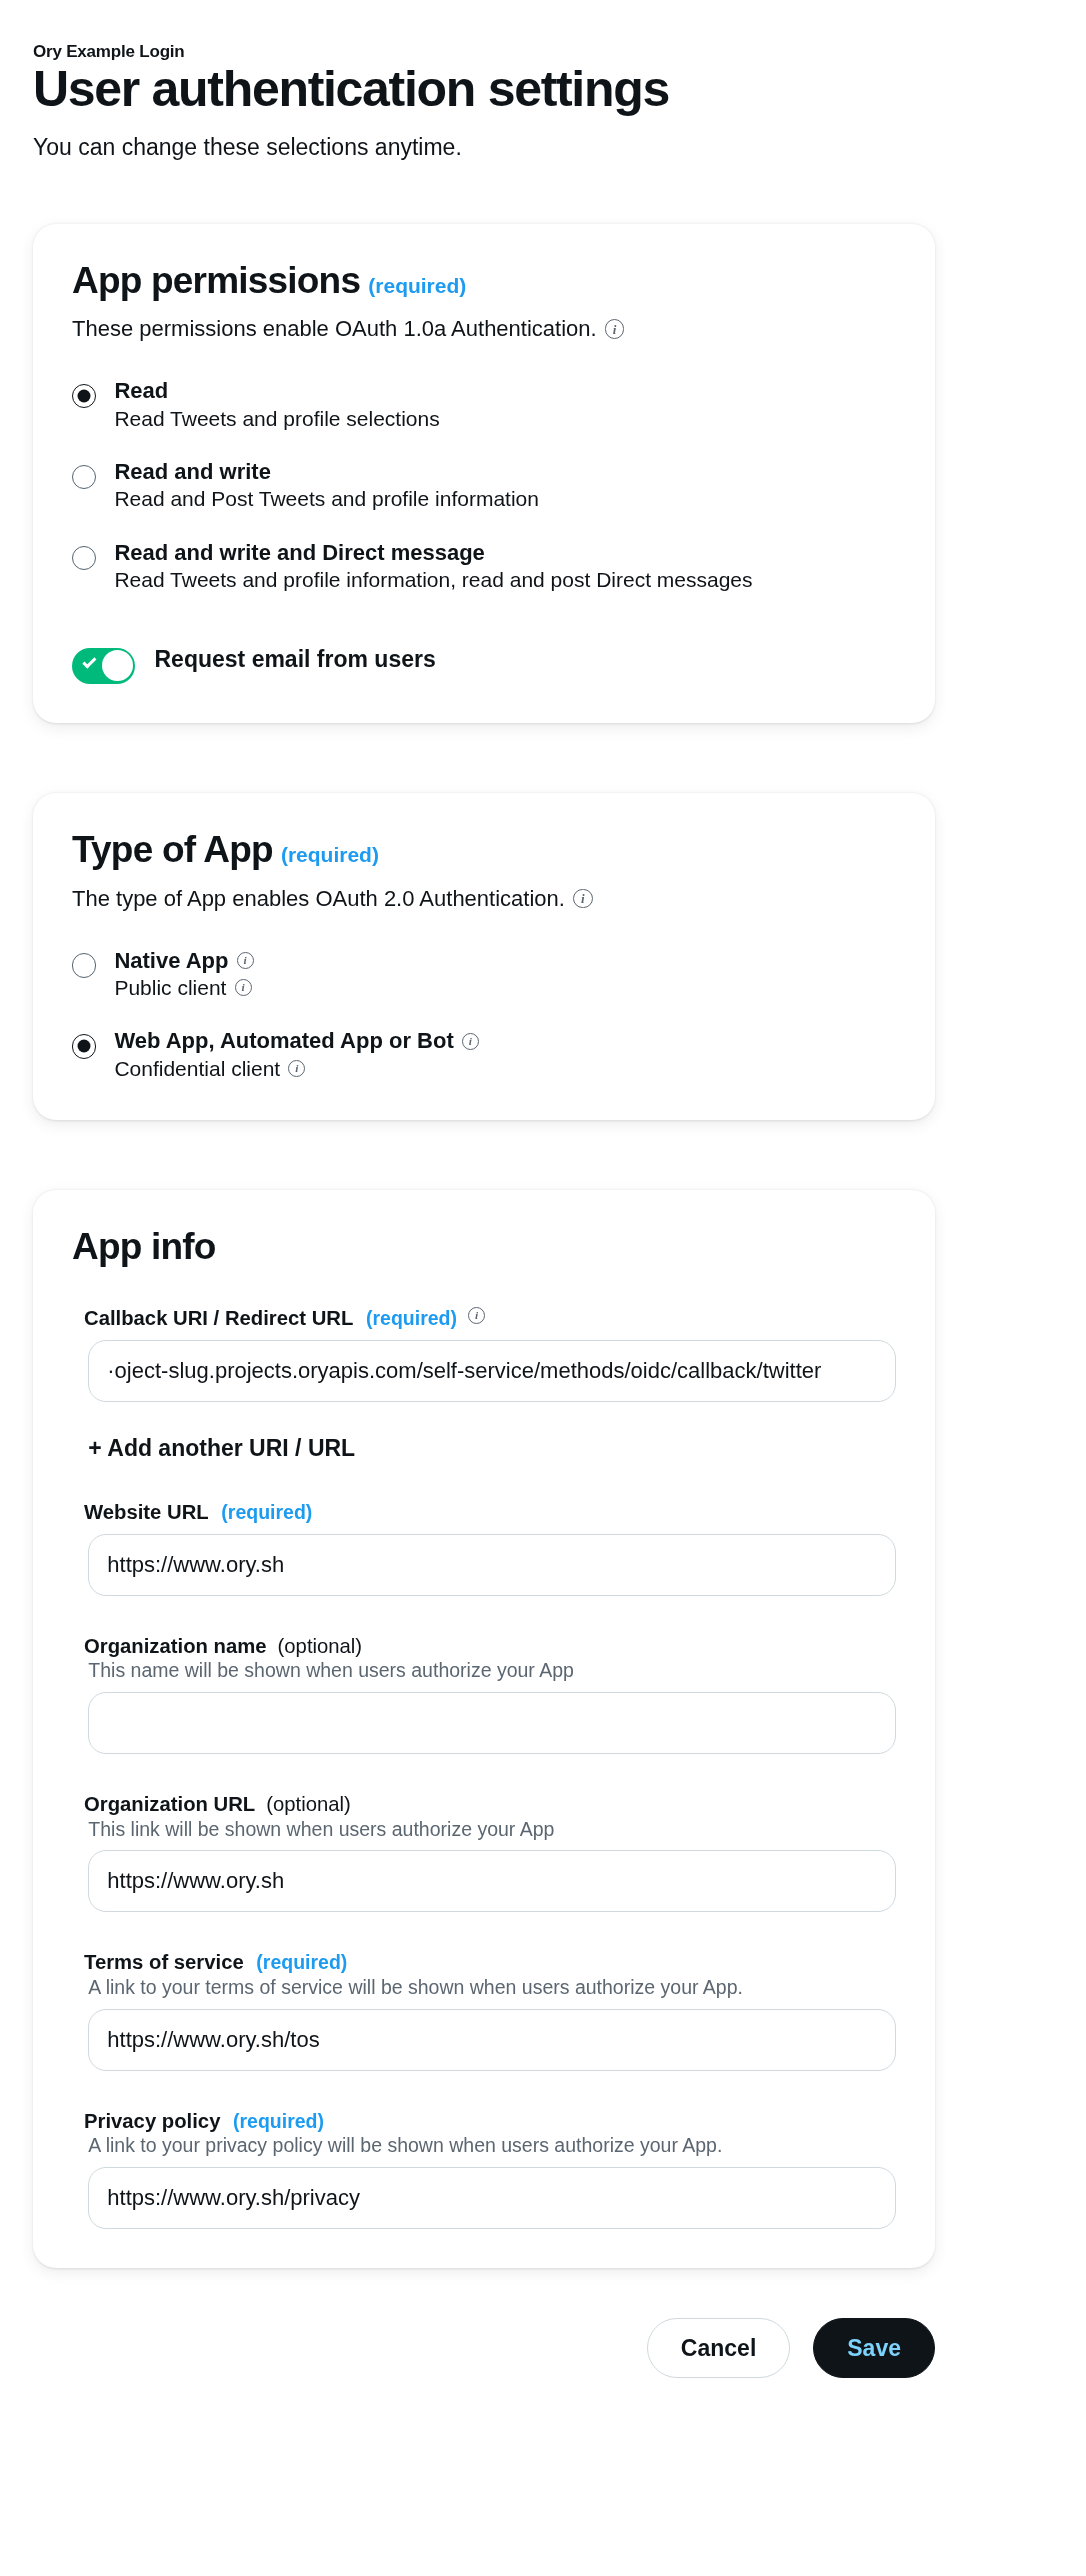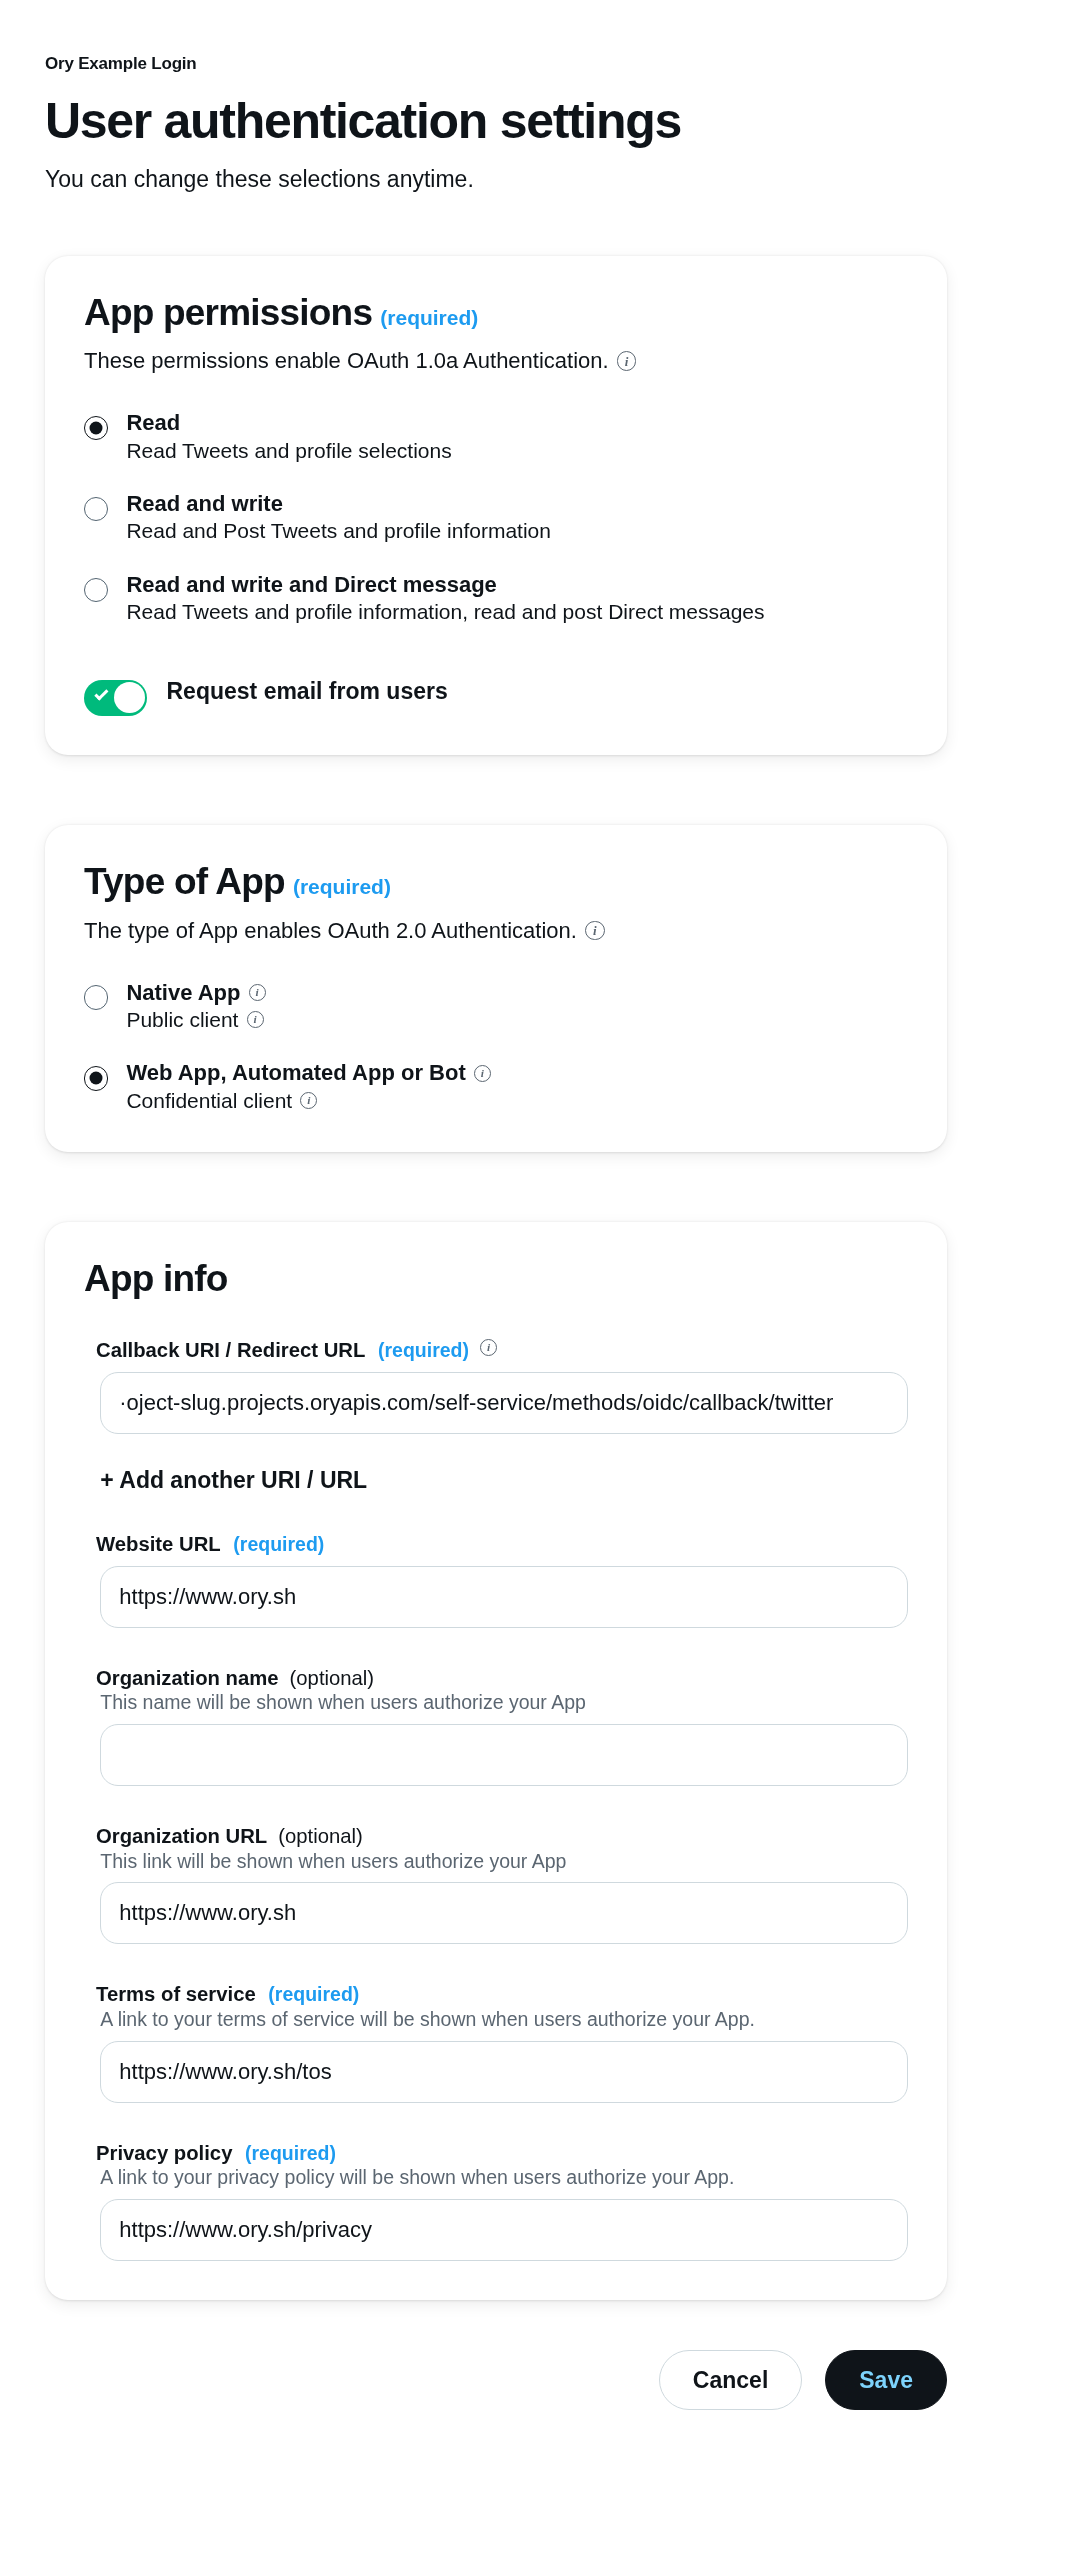--- a/index.html
+++ b/index.html
@@ -10,40 +10,40 @@
     font-family: "Liberation Sans", sans-serif;
     color: #0f1419;
   }
   body {
     width: 1086px;
     min-height: 2576px;
     position: relative;
   }
   .page {
     width: 938px;
-    padding: 12px;
+    padding: 0;
     transform-origin: top left;
   }
   .inner {
     width: 968px;
     margin: 0 auto;
     padding-top: 42px;
   }
   .breadcrumb {
     font-size: 17px;
     font-weight: bold;
     letter-spacing: -0.2px;
     color: #0f1419;
     margin-left: 33px;
   }
   .page-title {
     font-size: 50px;
     font-weight: bold;
     letter-spacing: -1.3px;
-    margin: 21px 0 0 33px;
+    margin: 1px 0 0 33px;
     line-height: 1.05;
   }
   .page-sub {
     font-size: 23px;
     color: #0f1419;
     margin: 18px 0 0 33px;
   }
 
   .card {
     background: #ffffff;

